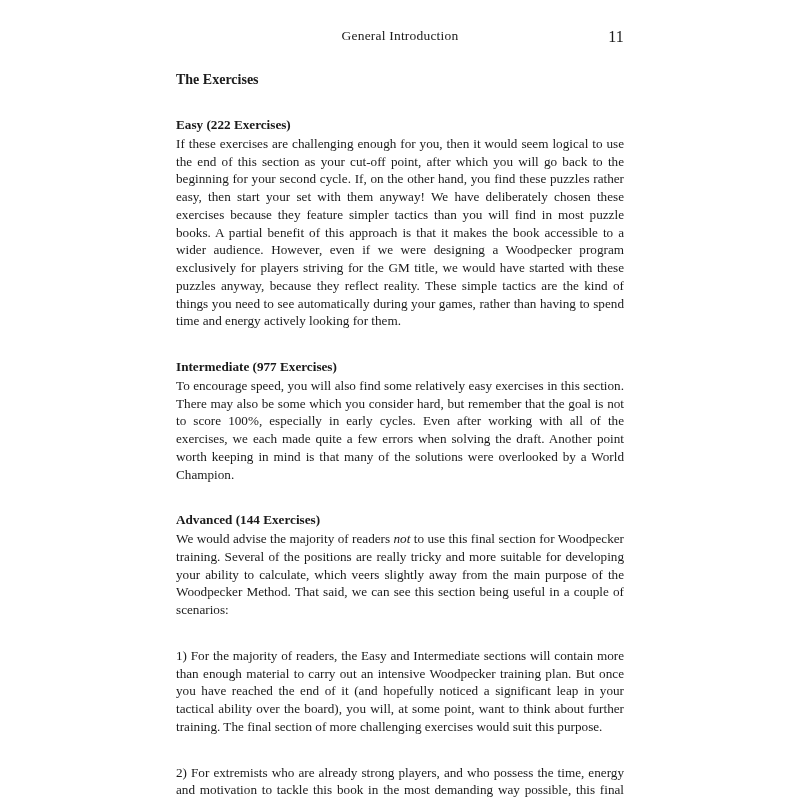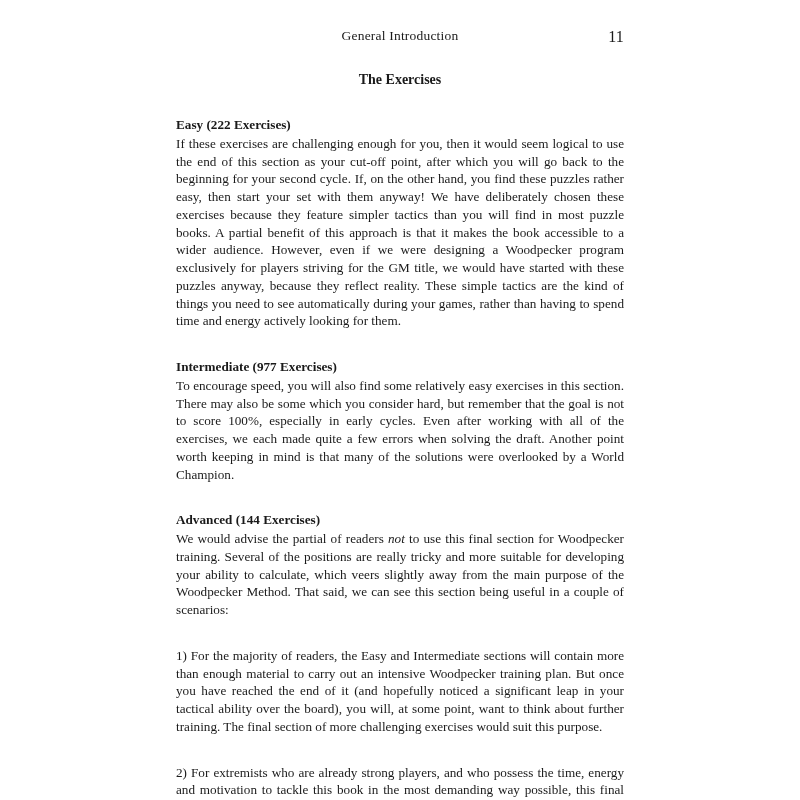--- a/index.html
+++ b/index.html
@@ -32,21 +32,20 @@
     left: 50%;
     transform: translateX(-50%);
     white-space: nowrap;
   }
   .running-head .rh-folio {
     position: absolute;
     right: 0;
     font-size: 16px;
   }
   .section-title {
-    text-align: center;
     font-weight: bold;
     font-size: 14px;
     margin-top: 18px;
     margin-bottom: 14px;
   }
   p {
     margin: 0 0 0 0;
     font-size: 13.2px;
     line-height: 1.345;
     text-align: justify;
@@ -92,21 +91,21 @@
     <p>If these exercises are challenging enough for you, then it would seem logical to use the end of this section as your cut-off point, after which you will go back to the beginning for your second cycle. If, on the other hand, you find these puzzles rather easy, then start your set with them anyway! We have deliberately chosen these exercises because they feature simpler tactics than you will find in most puzzle books. A partial benefit of this approach is that it makes the book accessible to a wider audience. However, even if we were designing a Woodpecker program exclusively for players striving for the GM title, we would have started with these puzzles anyway, because they reflect reality. These simple tactics are the kind of things you need to see automatically during your games, rather than having to spend time and energy actively looking for them.</p>
   </div>
 
   <div class="block">
     <h3 class="level-head">Intermediate (977 Exercises)</h3>
     <p>To encourage speed, you will also find some relatively easy exercises in this section. There may also be some which you consider hard, but remember that the goal is not to score 100%, especially in early cycles. Even after working with all of the exercises, we each made quite a few errors when solving the draft. Another point worth keeping in mind is that many of the solutions were overlooked by a World Champion.</p>
   </div>
 
   <div class="block tight">
     <h3 class="level-head">Advanced (144 Exercises)</h3>
-    <p><span>We would advise the partial of readers </span><em>not</em><span> to use this final section for Woodpecker training. Several of the positions are really tricky and more suitable for developing your ability to calculate, which veers slightly away from the main purpose of the Woodpecker Method. That said, we can see this section being useful in a couple of scenarios:</span></p>
+    <p><span>We would advise the majority of readers </span><em>not</em><span> to use this final section for Woodpecker training. Several of the positions are really tricky and more suitable for developing your ability to calculate, which veers slightly away from the main purpose of the Woodpecker Method. That said, we can see this section being useful in a couple of scenarios:</span></p>
   </div>
 
   <div class="block tight">
     <p>1) For the majority of readers, the Easy and Intermediate sections will contain more than enough material to carry out an intensive Woodpecker training plan. But once you have reached the end of it (and hopefully noticed a significant leap in your tactical ability over the board), you will, at some point, want to think about further training. The final section of more challenging exercises would suit this purpose.</p>
   </div>
 
   <div class="block">
     <p><span>2) For extremists who are already strong players, and who possess the time, energy and motivation to tackle this book in the most demanding way possible, this final section can be included in the main training plan. Try solving all 1128 exercises in cycles under the time constraints detailed in the </span></p>
   </div>
 

